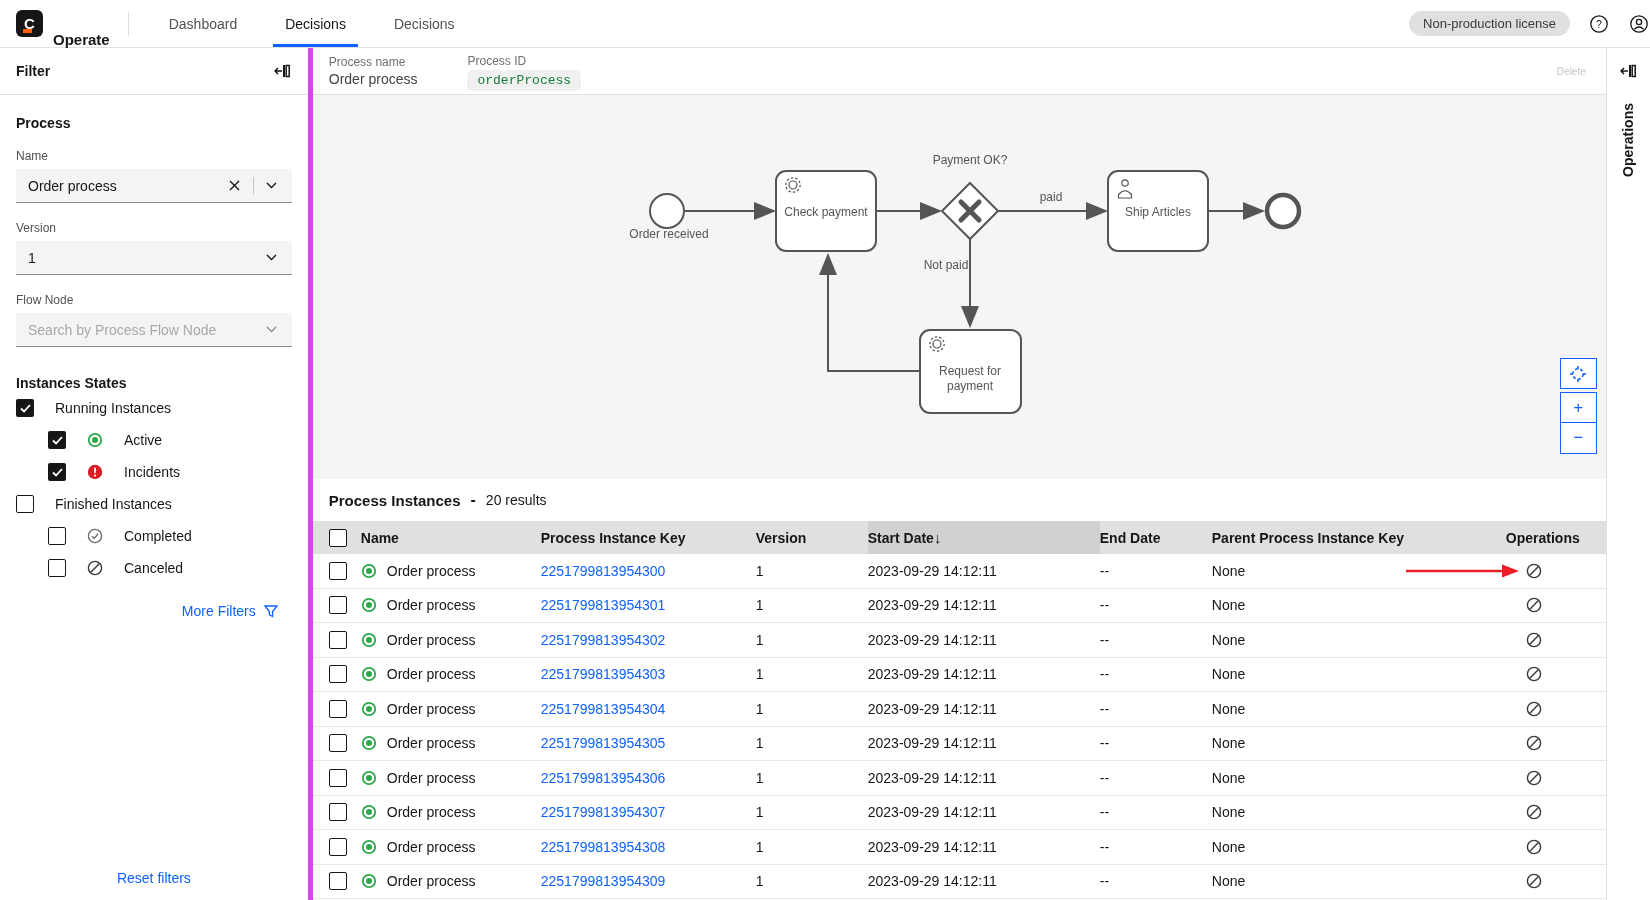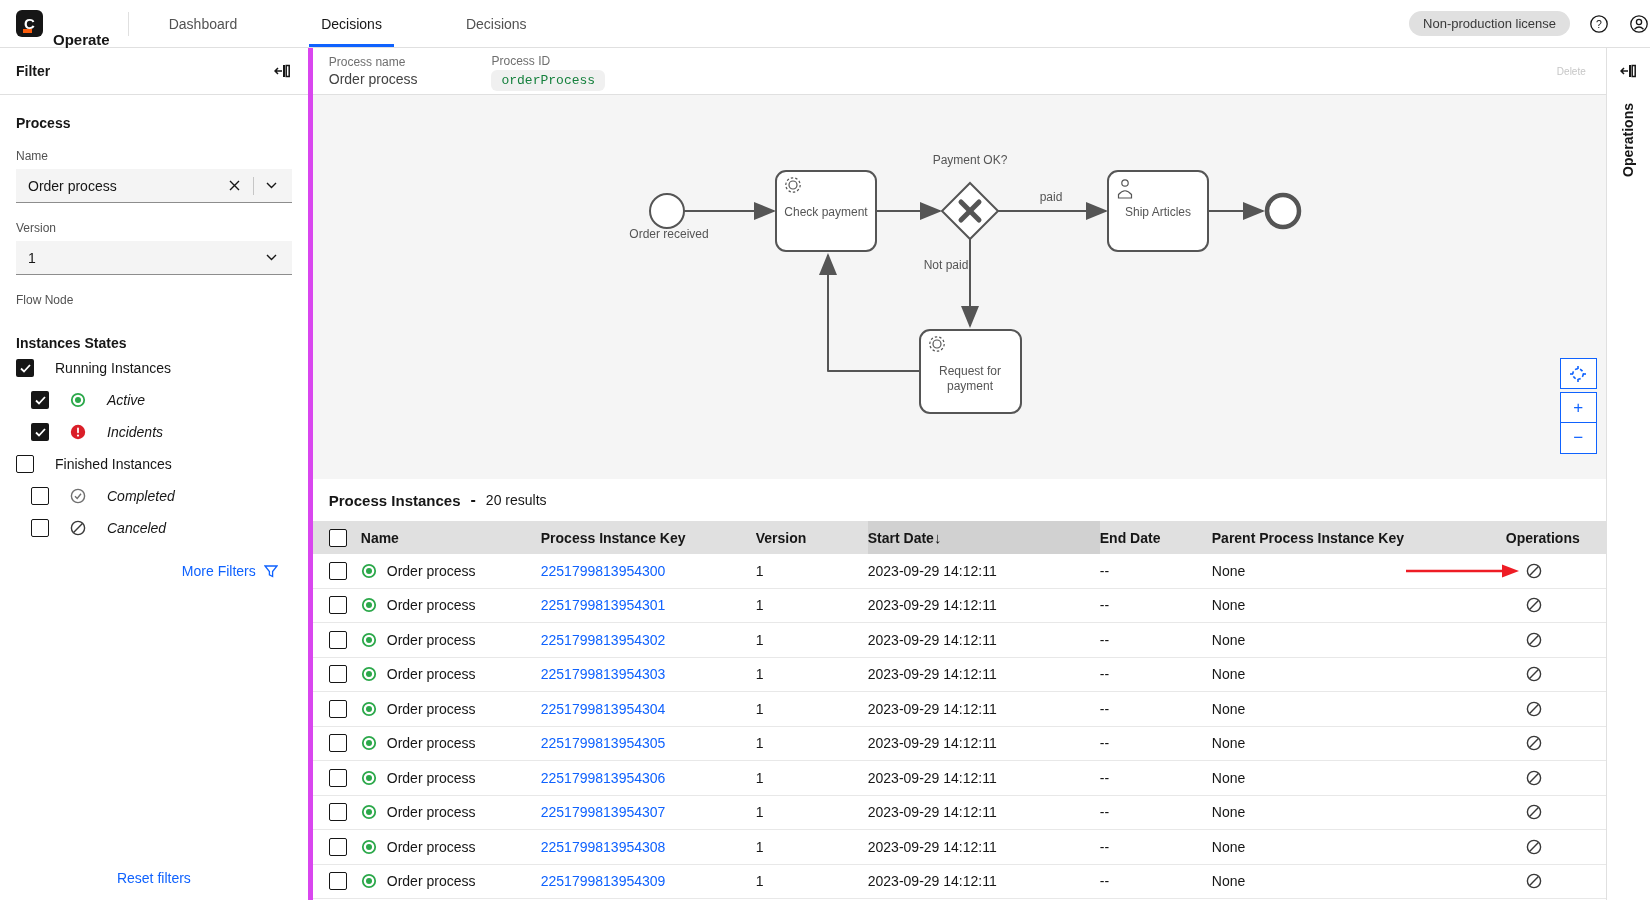--- a/index.html
+++ b/index.html
@@ -8,21 +8,21 @@
 
   
   .topbar { height:48px; display:flex; align-items:stretch; background:#fff;
     border-bottom:1px solid #e0e0e0; position:relative; }
   .brand { display:flex; align-items:center; gap:10px; padding:0 18px 0 16px; }
   .logo { width:27px; height:27px; background:#161616; border-radius:6px; position:relative;
     display:flex; align-items:center; justify-content:center; color:#fff; font-weight:bold; font-size:15px; }
   .logo::after { content:""; position:absolute; left:7px; bottom:4px; width:9px; height:4px; background:#fc5d0d; }
   .brand-name { font-weight:bold; font-size:15px;margin-top:32px; }
   .nav-divider { width:1px; background:#e0e0e0; height:24px; align-self:center; }
-  .tabs { display:flex; margin-left:16px;gap:36px; }
+  .tabs { display:flex; margin-left:16px; }
   .tab { position:relative; display:flex; align-items:center; padding:0 24px; font-size:14px;
     color:#525252; cursor:pointer; }
   .tab.active { color:#161616; }
   .tab.active::after { content:""; position:absolute; left:12px; right:12px; bottom:0; height:3px; background:#0f62fe; }
   .topbar-right { margin-left:auto; display:flex; align-items:center; gap:18px; }
   .license-pill { background:#e0e0e0; color:#393939; font-size:13px; border-radius:13px; padding:5px 14px; }
   .round-icon { width:22px; height:22px; display:flex; align-items:center; justify-content:center; }
 
   
   .body { display:flex; height:852px; }
@@ -39,34 +39,34 @@
   .section-title { font-weight:bold; font-size:14px; }
   .field-label { font-size:12px; color:#525252; margin-top:18px; margin-bottom:6px; }
   .input { height:34px; background:#f4f4f4; border-bottom:1px solid #8d8d8d; display:flex;
     align-items:center; padding:0 12px; font-size:14px; cursor:pointer; }
   .input .val { flex:1; }
   .input .placeholder { flex:1; color:#a8a8a8; }
   .input-divider { width:1px; height:18px; background:#c6c6c6; margin:0 10px; }
   .icon-btn { display:flex; align-items:center; justify-content:center; width:16px; height:16px; cursor:pointer; }
   .states-title { font-weight:bold; font-size:14px; margin-top:28px; }
   .state-row { display:flex; align-items:center; gap:21px; height:30px; margin-top:2px; font-size:14px; }
-  .state-row.indent { margin-left:15px;font-style:italic; }
+  .state-row.indent { margin-left:32px; }
   .cb { width:18px; height:18px; border-radius:2px; flex:none; display:flex; align-items:center;
     justify-content:center; cursor:pointer; }
   .cb.checked { background:#161616; }
   .cb.unchecked { background:#fff; border:1px solid #161616; }
   .state-icon { width:16px; height:16px; flex:none; display:flex; }
   .more-filters { margin-top:20px; display:flex; justify-content:flex-end; align-items:center; gap:8px;
     padding-right:14px; color:#0f62fe; font-size:14px; cursor:pointer; }
   .reset-filters { position:absolute; bottom:14px; left:0; right:0; text-align:center;
     color:#0f62fe; font-size:14px; cursor:pointer; }
 
   
   .proc-header { height:47px; border-bottom:1px solid #e0e0e0; display:flex; align-items:center;
-    padding:0 16px; gap:74px; background:#fff; }
+    padding:0 16px; gap:50px; background:#fff; }
   .ph-block { display:flex; flex-direction:column; justify-content:center; gap:2px; }
   .ph-label { font-size:12px; color:#6f6f6f; }
   .ph-value { font-size:14px; color:#424242; }
   .id-chip { background:#f0f0f0; border-radius:6px; padding:3px 10px;
     font-family:"Liberation Mono", monospace; font-size:13px; color:#15803d; }
   .delete-btn { margin-left:auto; color:#c6c6c6; font-size:10px; padding-right:4px; cursor:not-allowed; }
 
   
   .diagram { height:384px; background:#f5f5f5; position:relative; }
   .diagram svg text { font-family:"Liberation Sans", sans-serif; fill:#555; font-size:12px; }
@@ -173,20 +173,28 @@
       <div class="input">
         <span class="val">1</span>
         <span class="icon-btn">
           <svg width="11" height="7" viewBox="0 0 11 7" fill="none" stroke="#161616" stroke-width="1.4">
               <path d="M1 1 L5.5 5.5 L10 1"></path>
             </svg>
         </span>
       </div>
 
       <div class="field-label">Flow Node</div>
+      <div class="input">
+        <span class="placeholder">Search by Process Flow Node</span>
+        <span class="icon-btn">
+          <svg width="11" height="7" viewBox="0 0 11 7" fill="none" stroke="#8d8d8d" stroke-width="1.4">
+              <path d="M1 1 L5.5 5.5 L10 1"></path>
+            </svg>
+        </span>
+      </div>
 
       <div class="states-title">Instances States</div>
 
       <div class="state-row">
         <span class="cb checked">
           <svg width="11" height="9" viewBox="0 0 11 9" fill="none" stroke="#fff" stroke-width="1.8">
               <path d="M1 4.5 L4 7.5 L10 1"></path>
             </svg>
         </span>
         <span>Running Instances</span>

